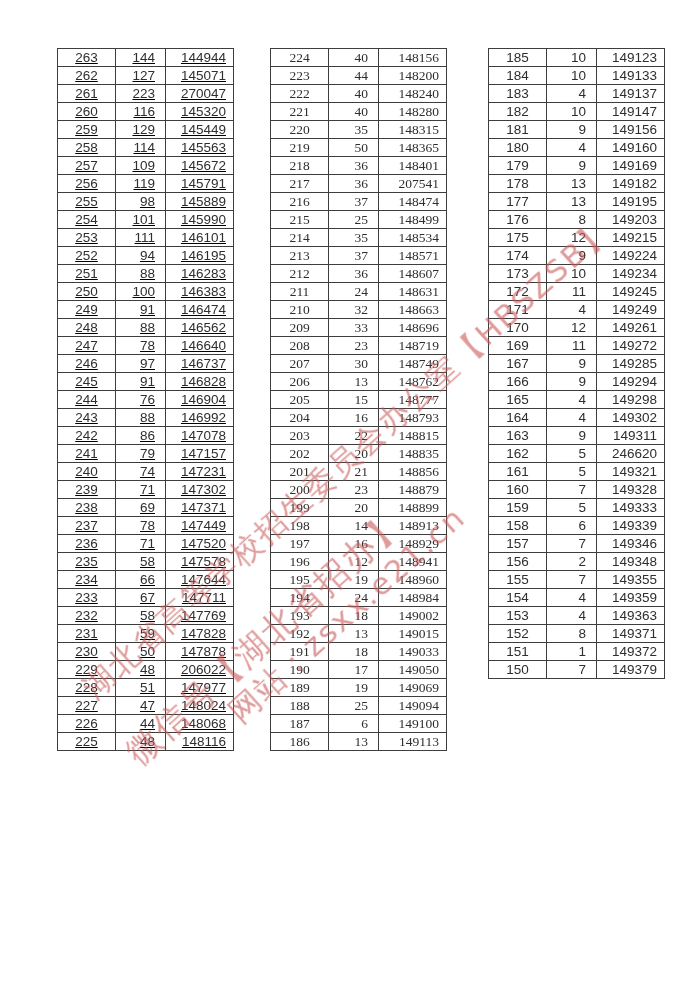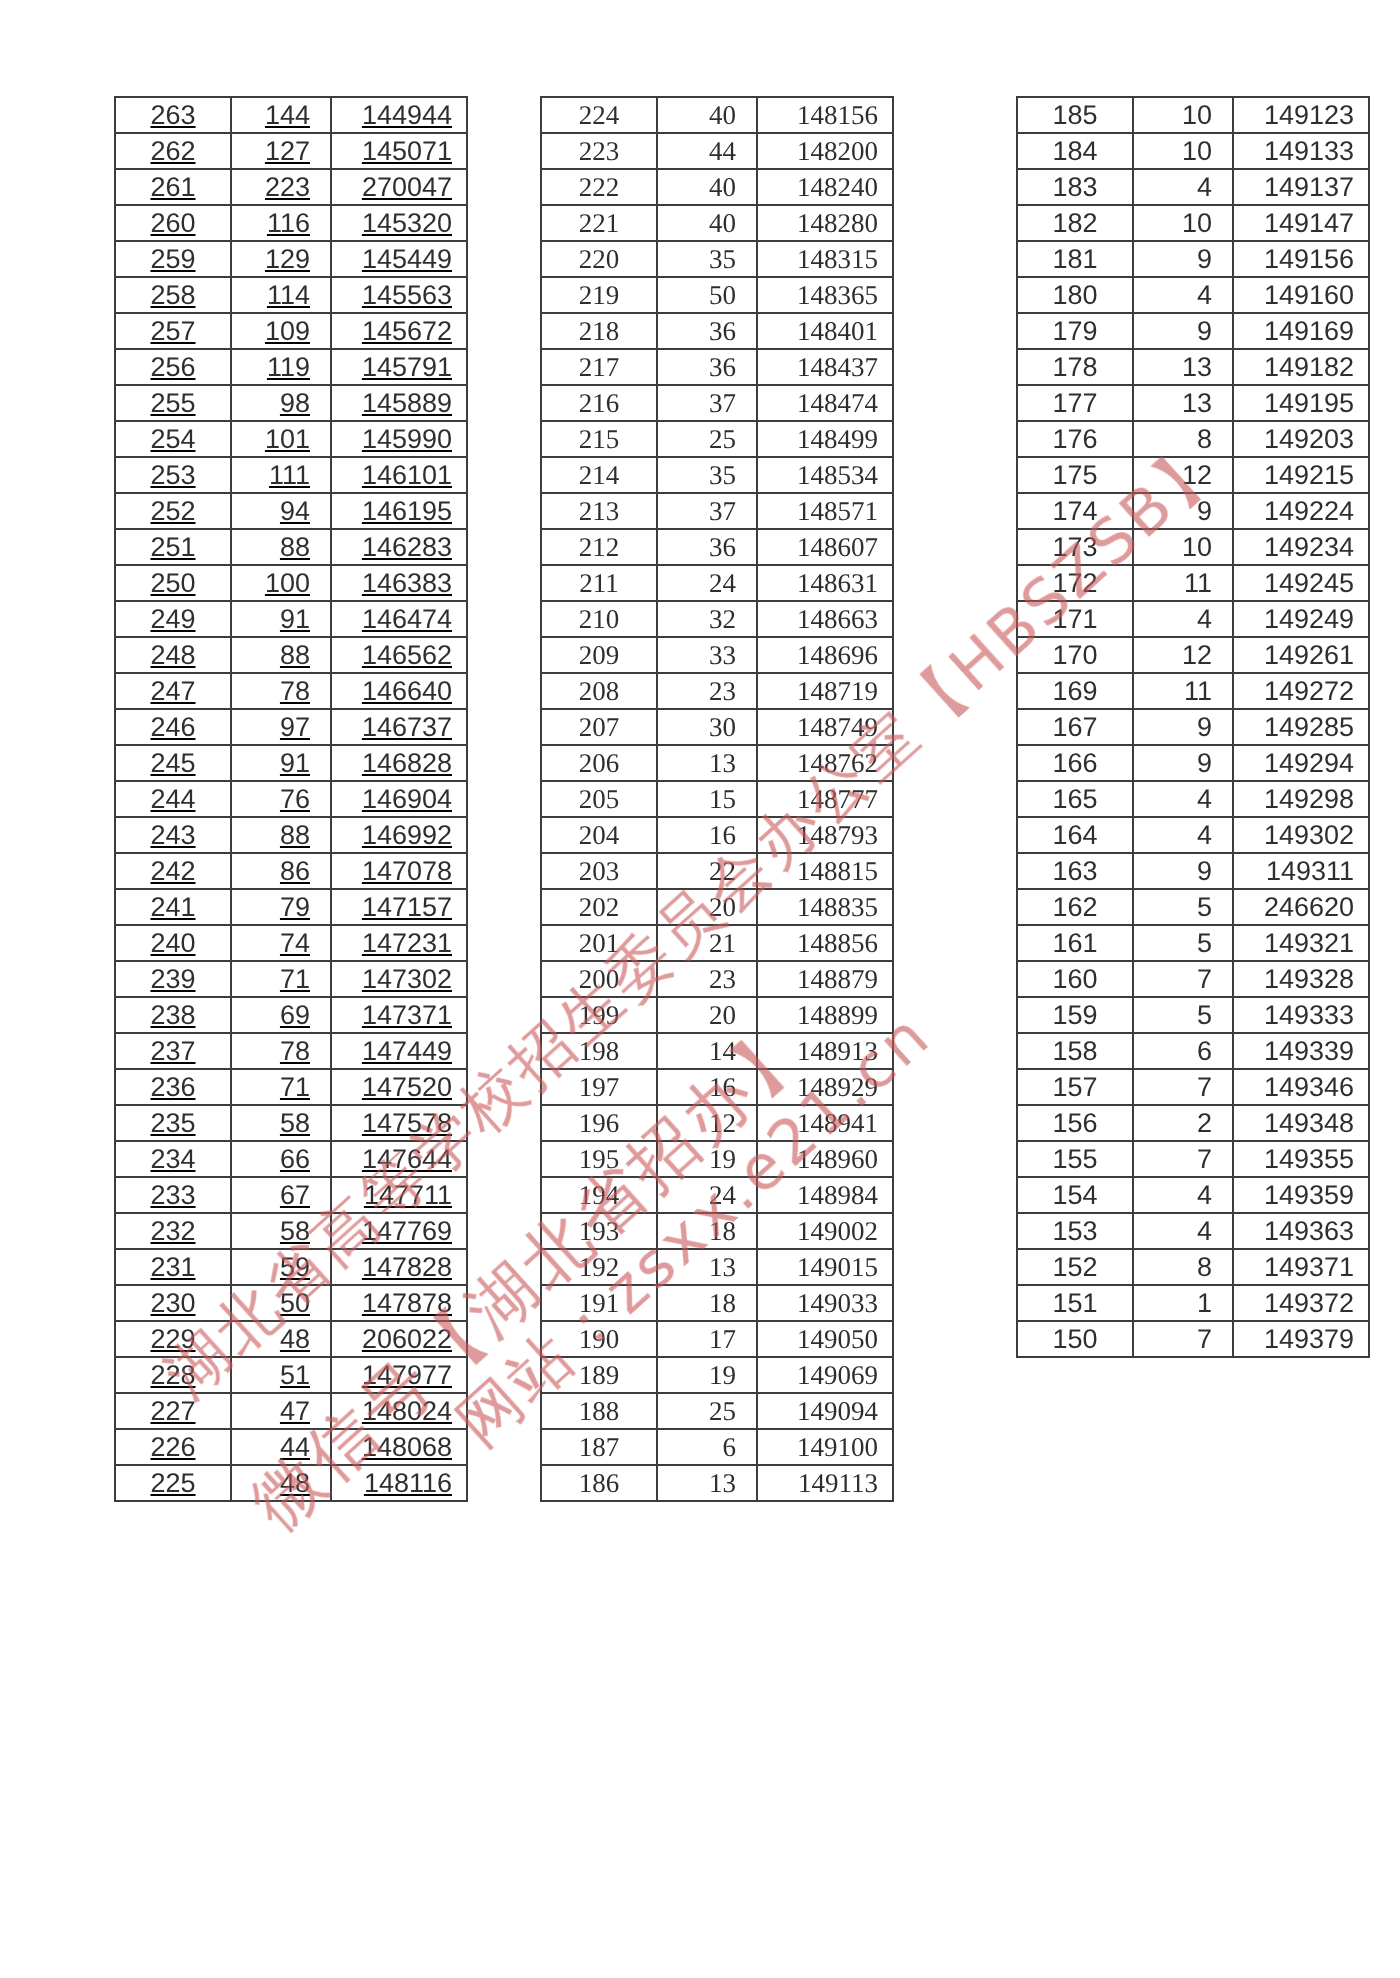--- a/index.html
+++ b/index.html
@@ -12,21 +12,21 @@
   }
   .page{position:absolute;inset:0;}
   table.seg{
     border-collapse:collapse;
     position:absolute;
     top:48px;
     table-layout:fixed;
   }
   #t1{left:57px;text-decoration:underline;}
   #t2{left:270px;font-family:Liberation Serif, serif;}
-  #t3{left:508px;}
+  #t3{left:488px;}
   td{
     border:1px solid #3d3d3d;
     height:18px;
     font-size:13.5px;
     color:#2e2e2e;
     padding:0;
     white-space:nowrap;
     box-sizing:border-box;
     overflow:hidden;
   }
@@ -290,21 +290,21 @@
           <td class="c2">148365</td>
         </tr>
         <tr>
           <td class="c0">218</td>
           <td class="c1">36</td>
           <td class="c2">148401</td>
         </tr>
         <tr>
           <td class="c0">217</td>
           <td class="c1">36</td>
-          <td class="c2">148437</td>
+          <td class="c2">207541</td>
         </tr>
         <tr>
           <td class="c0">216</td>
           <td class="c1">37</td>
           <td class="c2">148474</td>
         </tr>
         <tr>
           <td class="c0">215</td>
           <td class="c1">25</td>
           <td class="c2">148499</td>

